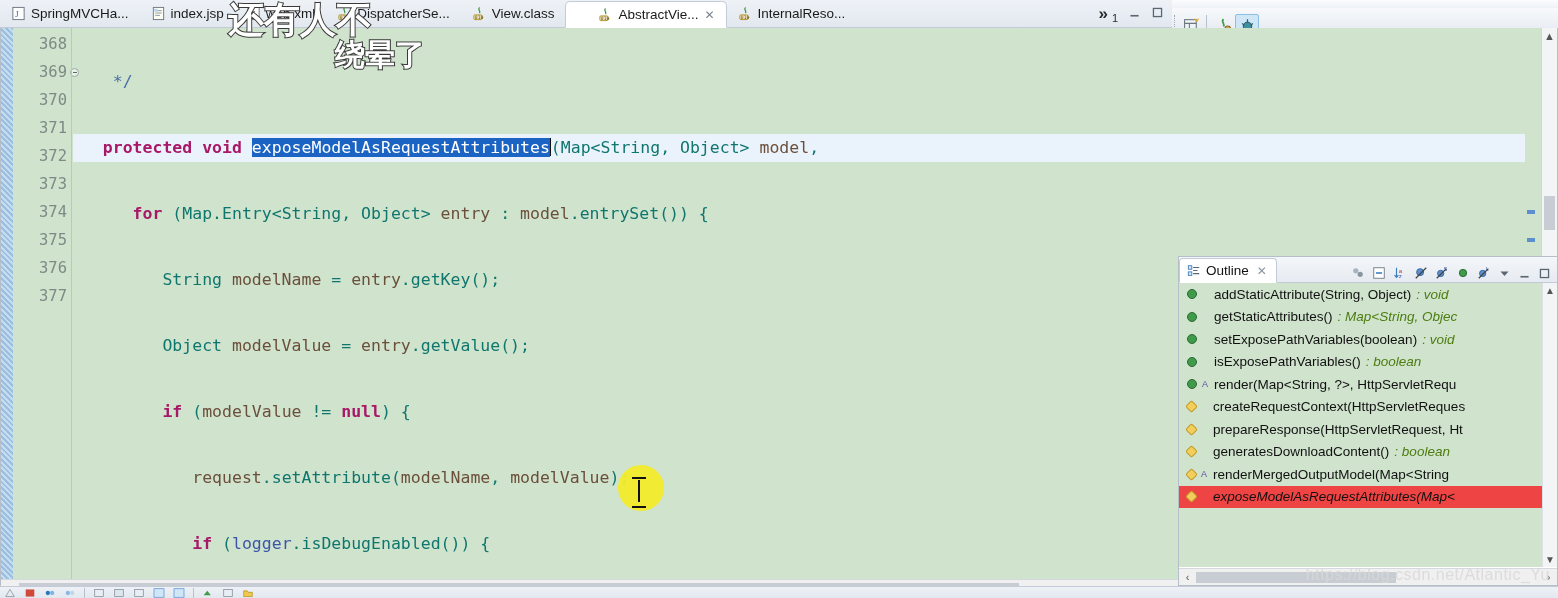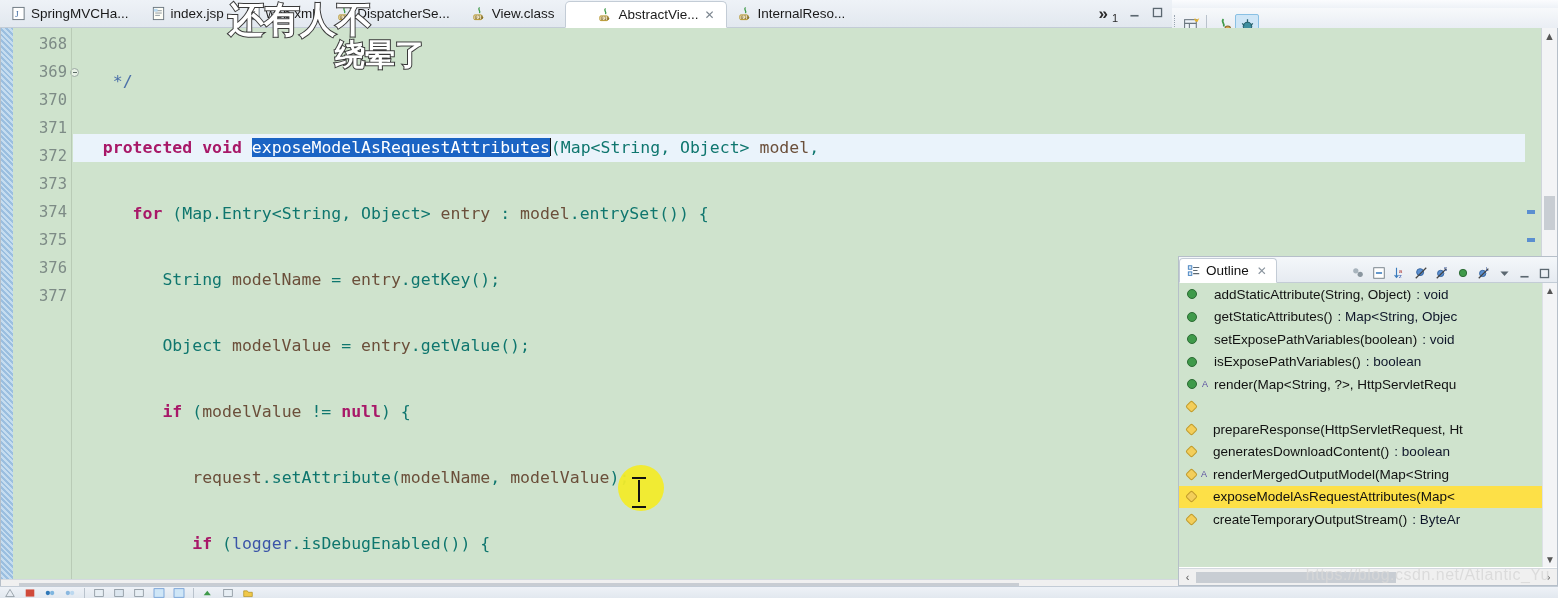--- a/index.html
+++ b/index.html
@@ -214,26 +214,26 @@
     background: #f2eb2a; border-radius: 50%; opacity: 0.95;
   }
 
   
   #outline-panel { left: 1178px; top: 256px; width: 380px; height: 330px; }
   .ol-list { position: absolute; left: 0; top: 26px; right: 0; bottom: 18px; background: #cfe3cd; overflow: hidden; }
   .ol-row {
     height: 22.5px; display: flex; align-items: center; gap: 5px;
     padding-left: 8px; font-size: 13.5px; color: #111; white-space: nowrap;
   }
-  .ol-row.sel { background: #fde047; }
+  .ol-row.sel { background: #ef4444; font-style: italic; }
   .ol-dot { width: 10px; height: 10px; border-radius: 50%; flex: 0 0 auto; }
   .ol-dot.green { background: #3f9a4a; border: 1px solid #2b6b33; }
   .ol-dot.yellow { background: #f3ce5a; border: 1px solid #c29c2c; transform: rotate(45deg); border-radius: 2px; width:9px; height:9px; }
   .ol-sup { font-size: 9px; color: #5a4fa0; width: 7px; flex: 0 0 auto; }
-  .ol-ret { color: #0f172a; }
+  .ol-ret { color: #4d7c0f; font-style: italic; }
   .ol-vscroll {
     position: absolute; right: 0; top: 26px; bottom: 18px; width: 15px;
     background: #f3f4f6; border-left: 1px solid #dde1e6;
     display:flex; flex-direction:column; align-items:center; justify-content:space-between;
     font-size: 10px; color: #555; padding: 2px 0;
   }
   .ol-hscroll {
     position: absolute; left: 0; right: 0; bottom: 0; height: 17px;
     background: #f0f0f0; border-top: 1px solid #d3d9df; display:flex; align-items:center;
   }
@@ -928,20 +928,21 @@
         </div>
         <div class="ol-row">
           <span class="ol-dot green"></span>
           <span class="ol-sup">A</span>
           <span>render(Map&lt;String, ?&gt;, HttpServletRequ</span>
           <span class="ol-ret"></span>
         </div>
         <div class="ol-row">
           <span class="ol-dot yellow"></span>
           <span class="ol-sup"></span>
+          <span>createRequestContext(HttpServletReques</span>
           <span class="ol-ret"></span>
         </div>
         <div class="ol-row">
           <span class="ol-dot yellow"></span>
           <span class="ol-sup"></span>
           <span>prepareResponse(HttpServletRequest, Ht</span>
           <span class="ol-ret"></span>
         </div>
         <div class="ol-row">
           <span class="ol-dot yellow"></span>
@@ -954,26 +955,20 @@
           <span class="ol-sup">A</span>
           <span>renderMergedOutputModel(Map&lt;String</span>
           <span class="ol-ret"></span>
         </div>
         <div class="ol-row sel">
           <span class="ol-dot yellow"></span>
           <span class="ol-sup"></span>
           <span>exposeModelAsRequestAttributes(Map&lt;</span>
           <span class="ol-ret"></span>
         </div>
-        <div class="ol-row">
-          <span class="ol-dot yellow"></span>
-          <span class="ol-sup"></span>
-          <span>createTemporaryOutputStream()</span>
-          <span class="ol-ret"> : ByteAr</span>
-        </div>
       </div>
     <div class="ol-vscroll">
       <span>▲</span>
       <span>▼</span>
     </div>
     <div class="ol-hscroll">
       <div style="width:17px;text-align:center;font-size:11px;color:#555;">‹</div>
       <div style="width:200px;height:11px;background:#c8cdd3;"></div>
       <div style="flex:1"></div>
       <div style="width:17px;text-align:center;font-size:11px;color:#555;">›</div>

